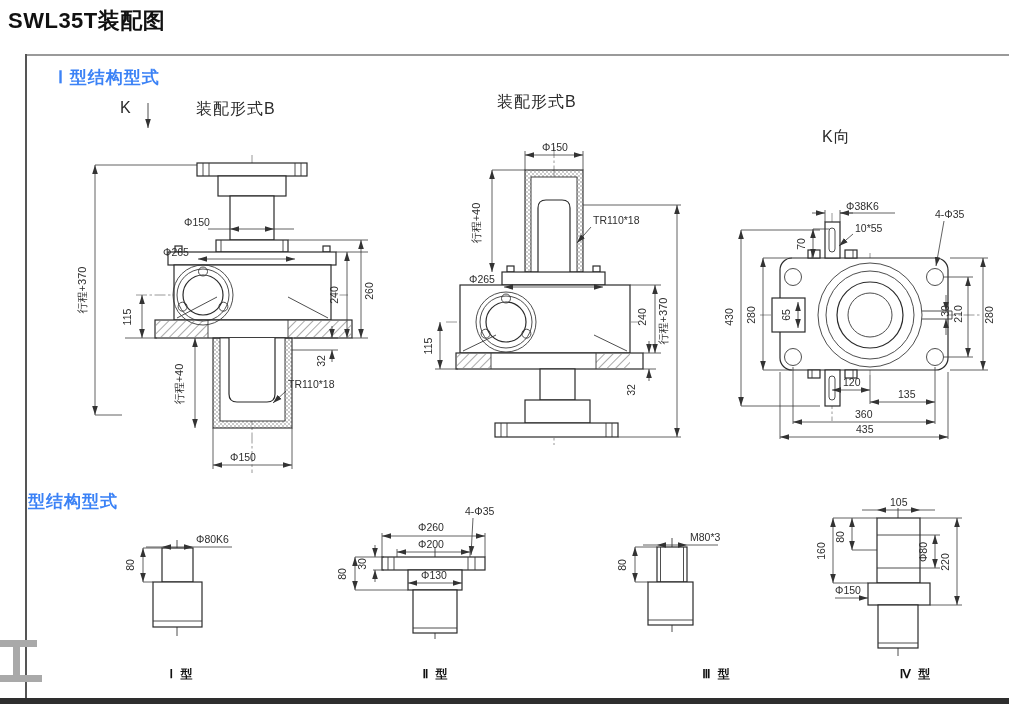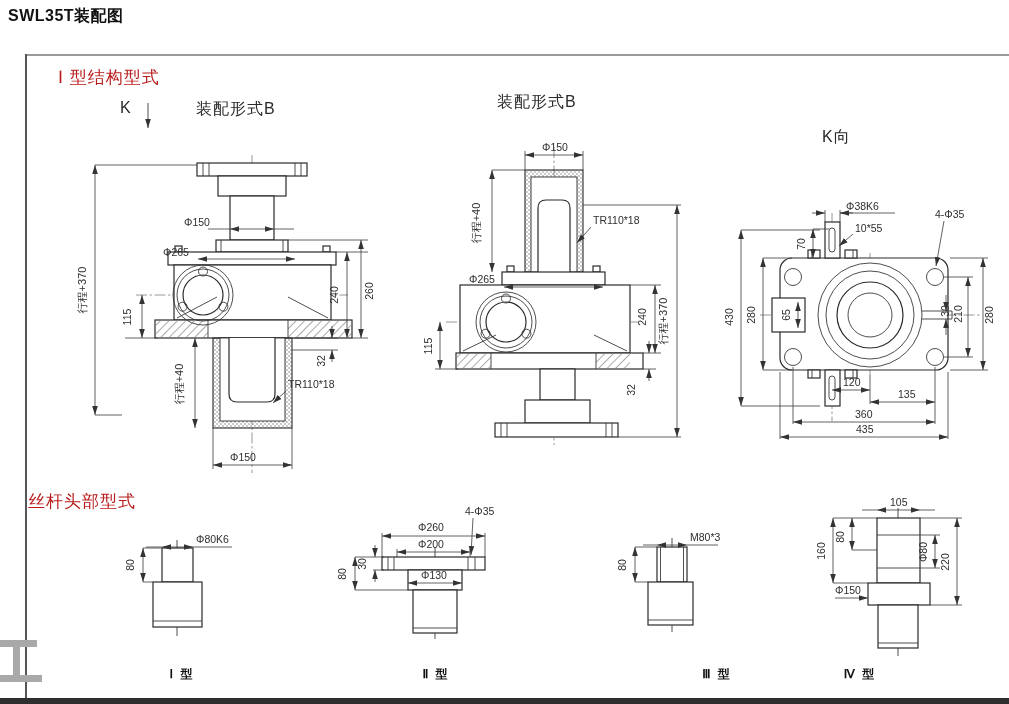--- a/index.html
+++ b/index.html
@@ -1,21 +1,21 @@
 <!DOCTYPE html>
 <html><head>
 <meta charset="utf-8">
 <style>
   html,body{margin:0;padding:0;background:#fff;}
   #stage{position:relative;width:1009px;height:704px;background:#ffffff;overflow:hidden;
          font-family:"Liberation Sans",sans-serif;color:#222;}
   .abs{position:absolute;}
   .lbl{position:absolute;color:#222;white-space:nowrap;font-family:"Liberation Sans",sans-serif;}
-  .title{font-size:16px;font-weight:bold;color:#111;letter-spacing:0.5px;}
-  .heading{font-size:17px;font-weight:normal;color:#b91c1c;letter-spacing:1px;}
+  .title{font-size:22px;font-weight:bold;color:#111;letter-spacing:0.5px;}
+  .heading{font-size:17px;font-weight:bold;color:#3b82f6;letter-spacing:1px;}
   .dwg-title{font-size:16px;color:#2a2a2a;letter-spacing:1px;}
   .type-lbl{font-size:12px;font-weight:bold;color:#111;transform:translateX(-50%);letter-spacing:2px;}
   .watermark{font-size:45px;font-weight:600;color:#8d8d8d;letter-spacing:0px;
              text-shadow:-1px -1px 0 #c9c9c9;z-index:30;}
   .frame-top{left:25px;top:54px;width:984px;height:2px;background:#9a9a9a;}
   .frame-left{left:25px;top:54px;width:2px;height:645px;background:#555;}
   .bottom-bar{left:0;top:698px;width:1009px;height:6px;background:#2e2e2e;}
   .corner-bar{background:#a9a9a9;z-index:2;}
   svg{position:absolute;overflow:visible;}
   svg .o{fill:none;stroke:#2b2b2b;stroke-width:1.2px;}
@@ -29,35 +29,35 @@
 </head>
 <body>
 
 <div id="stage">
 
   <div class="lbl title" style="left:8px;top:6px;">SWL35T装配图</div>
   <div class="abs frame-top"></div>
   <div class="abs frame-left"></div>
   <div class="abs bottom-bar"></div>
   <div class="lbl heading" style="left:58px;top:66px;">Ⅰ 型结构型式</div>
-  <div class="lbl heading" style="left:28px;top:490px;">丝杆头部型式</div>
+  <div class="lbl heading" style="left:28px;top:490px;">型结构型式</div>
 
   <div class="abs corner-bar" style="left:0;top:640px;width:37px;height:7px;"></div>
   <div class="abs corner-bar" style="left:13px;top:640px;width:7px;height:40px;"></div>
   <div class="abs corner-bar" style="left:0;top:675px;width:42px;height:7px;"></div>
 
   <div class="lbl dwg-title" style="left:120px;top:99px;">K</div>
   <div class="lbl dwg-title" style="left:196px;top:99px;">装配形式B</div>
   <div class="lbl dwg-title" style="left:497px;top:92px;text-align:right;">装配形式B</div>
   <div class="lbl dwg-title" style="left:822px;top:127px;">K向</div>
 
   <div class="lbl type-lbl" style="left:182px;top:666px;">Ⅰ 型</div>
   <div class="lbl type-lbl" style="left:436px;top:666px;">Ⅱ 型</div>
   <div class="lbl type-lbl" style="left:717px;top:666px;">Ⅲ 型</div>
-  <div class="lbl type-lbl" style="left:860px;top:666px;text-align:right;">Ⅳ 型</div>
+  <div class="lbl type-lbl" style="left:916px;top:666px;text-align:right;">Ⅳ 型</div>
 
   <svg style="left:80px;top:95px;" width="300" height="390">
     <defs>
       <marker id="aA" markerWidth="9" markerHeight="7" refX="9" refY="3.5" orient="auto-start-reverse" markerUnits="userSpaceOnUse">
         <path d="M9 3.5 L0 0.7 L0 6.3 Z" fill="#333"></path>
       </marker>
       <pattern id="stipA" width="4" height="4" patternUnits="userSpaceOnUse">
         <circle cx="1" cy="1" r="0.65" fill="#666"></circle>
           <circle cx="3" cy="3" r="0.65" fill="#666"></circle>
       </pattern>

